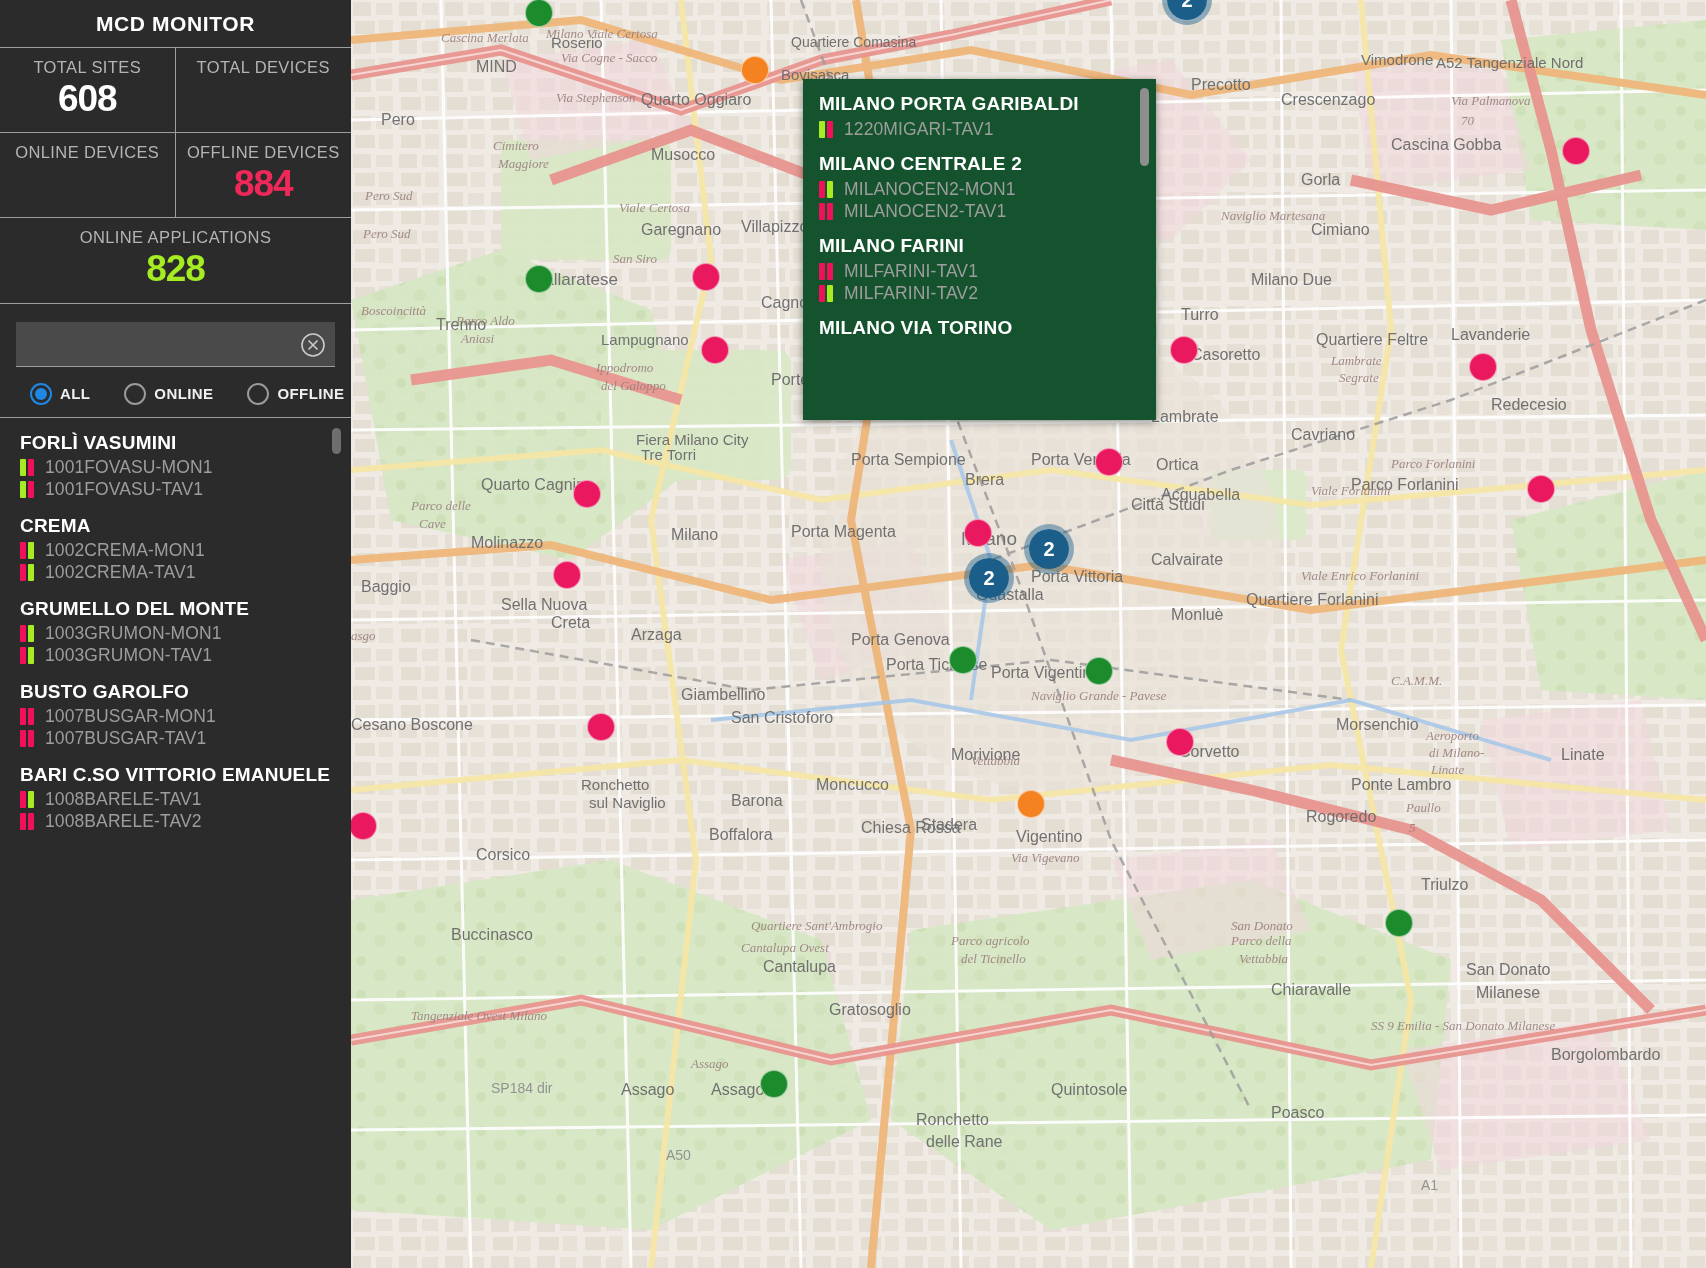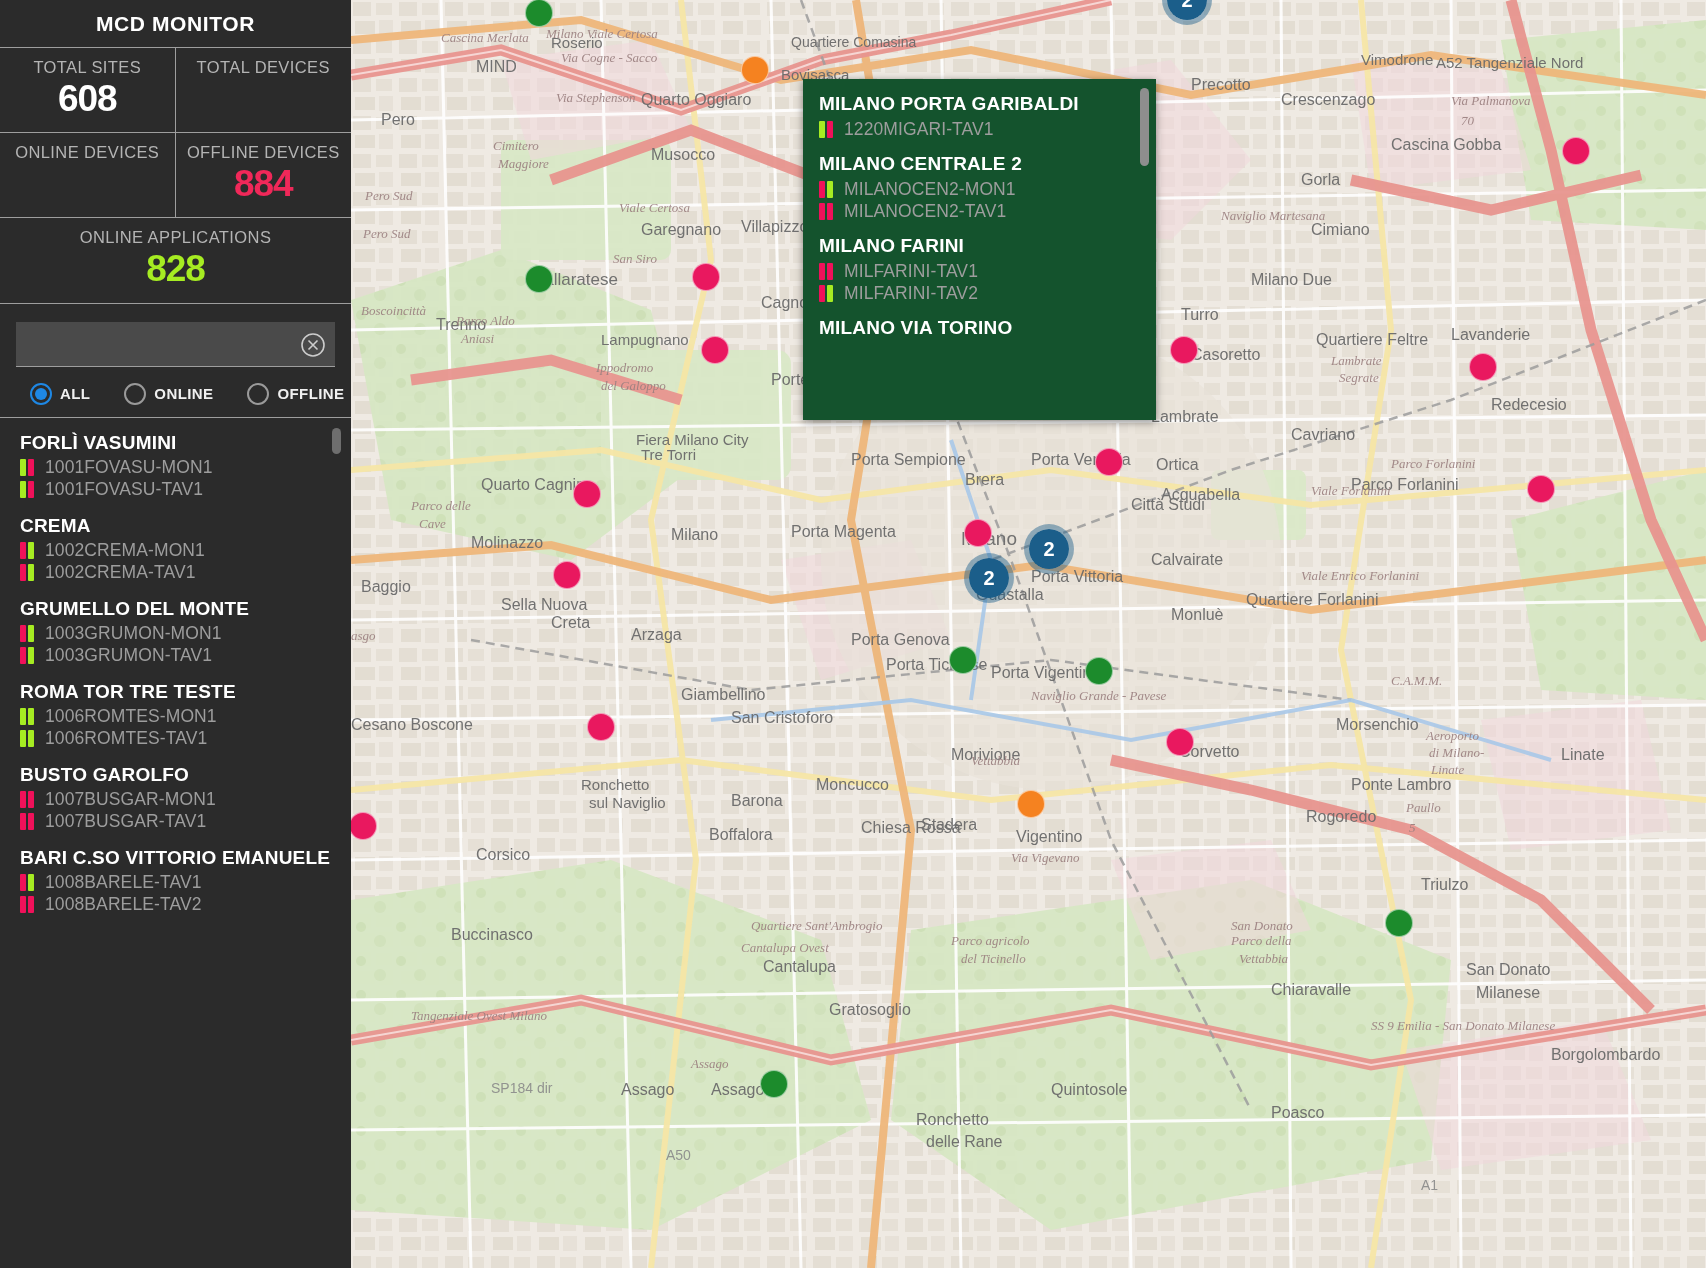--- a/index.html
+++ b/index.html
@@ -569,37 +569,20 @@
             </div>
             <div class="device-row">
               <span class="bars">
                 <span class="bar p"></span>
                 <span class="bar g"></span>
               </span>
               <span class="device-label">1003GRUMON-TAV1</span>
             </div>
           </div>
           <div class="site-group">
-            <div class="site-name">ROMA TOR TRE TESTE</div>
-            <div class="device-row">
-              <span class="bars">
-                <span class="bar g"></span>
-                <span class="bar g"></span>
-              </span>
-              <span class="device-label">1006ROMTES-MON1</span>
-            </div>
-            <div class="device-row">
-              <span class="bars">
-                <span class="bar g"></span>
-                <span class="bar g"></span>
-              </span>
-              <span class="device-label">1006ROMTES-TAV1</span>
-            </div>
-          </div>
-          <div class="site-group">
             <div class="site-name">BUSTO GAROLFO</div>
             <div class="device-row">
               <span class="bars">
                 <span class="bar p"></span>
                 <span class="bar p"></span>
               </span>
               <span class="device-label">1007BUSGAR-MON1</span>
             </div>
             <div class="device-row">
               <span class="bars">

